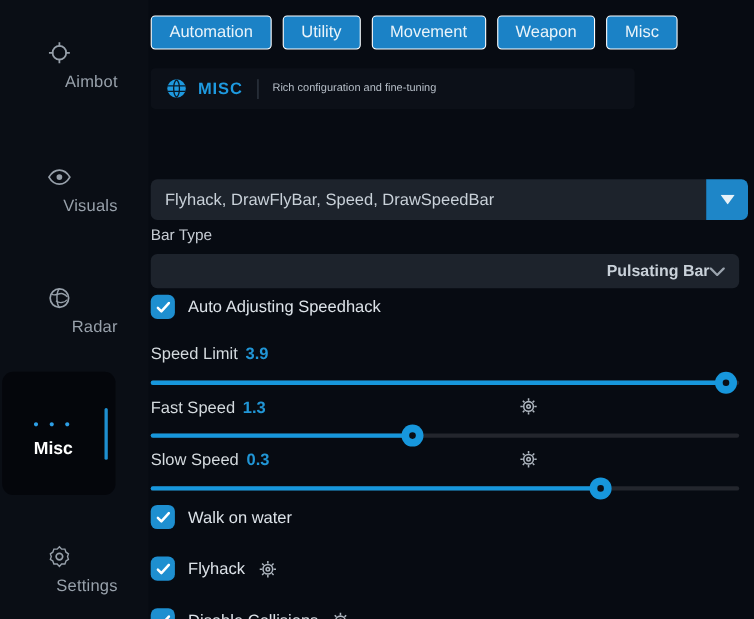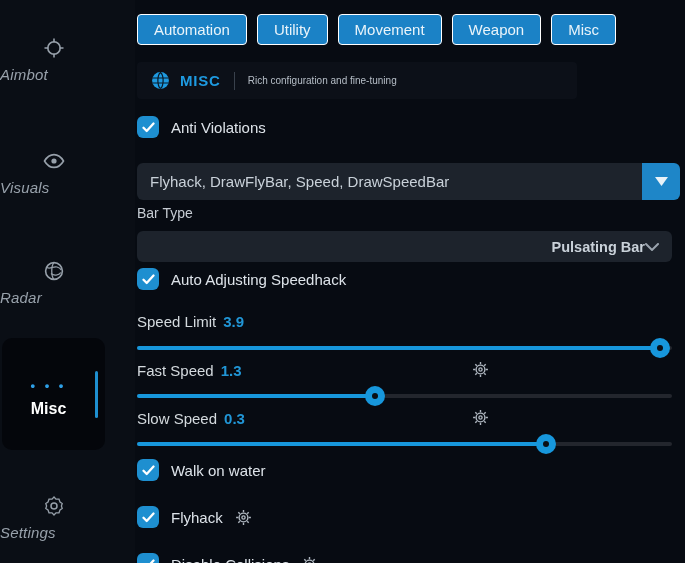--- a/index.html
+++ b/index.html
@@ -5,21 +5,21 @@
   * { margin:0; padding:0; box-sizing:border-box; }
   html,body { width:685px; height:563px; overflow:hidden; }
   body {
     background:#070b12;
     font-family:"Liberation Sans", sans-serif;
     color:#d6dbe0;
     position:relative;
   }
   
   .sidebar { position:absolute; left:0; top:0; width:135px; height:563px; background:#0a0e15; }
-  .side-item { position:absolute; left:0; width:107px; text-align:left; cursor:pointer;font-style:italic; }
+  .side-item { position:absolute; left:0; width:107px; text-align:right; cursor:pointer; }
   .side-icon { display:block; margin:0 auto 6px; width:24px; height:24px; }
   .side-icon svg { display:block; margin:auto; }
   .side-label { font-size:15px; color:#98a1ab; letter-spacing:.2px; }
   .side-card {
     position:absolute; left:2px; top:338px; width:103px; height:112px;
     background:#04060b; border-radius:10px; cursor:pointer;
   }
   .dots { position:absolute; left:0; right:10px; top:40px; text-align:center; letter-spacing:3px;
           color:#2e9fe6; font-size:13px; font-weight:bold; }
   .side-card .sel-label { position:absolute; left:0; right:10px; top:62px; text-align:center;
@@ -157,28 +157,20 @@
       <svg width="19" height="19" viewBox="0 0 19 19">
         <circle cx="9.5" cy="9.5" r="8.4" fill="#1e9ae0"></circle>
         <path d="M9.5 1.5c-3.5 2.6-3.5 13.4 0 16 M9.5 1.5c3.5 2.6 3.5 13.4 0 16 M1.4 7h16.2 M1.4 12h16.2" stroke="#0a1a28" stroke-width="1.2" fill="none"></path>
       </svg>
     </span>
     <span class="title">MISC</span>
     <span class="sep"></span>
     <span class="subtitle">Rich configuration and fine-tuning</span>
   </div>
 
-  <div class="abs check-row" style="top:115px">
-    <span class="checkbox">
-      <svg width="13" height="11" viewBox="0 0 13 11" fill="none" stroke="#ffffff" stroke-width="2.3" stroke-linecap="round" stroke-linejoin="round">
-          <path d="M1.5 5.8l3.2 3.2L11.5 1.5"></path>
-        </svg>
-    </span>
-    <span class="check-label">Anti Violations</span>
-  </div>
 
   <div class="abs multiselect">
     <div class="ms-field">Flyhack, DrawFlyBar, Speed, DrawSpeedBar</div>
     <div class="ms-btn">
       <span style="display:flex">
         <svg width="13" height="9" viewBox="0 0 13 9">
             <polygon points="0,0 13,0 6.5,9" fill="#e8f2f8"></polygon>
           </svg>
       </span>
     </div>

